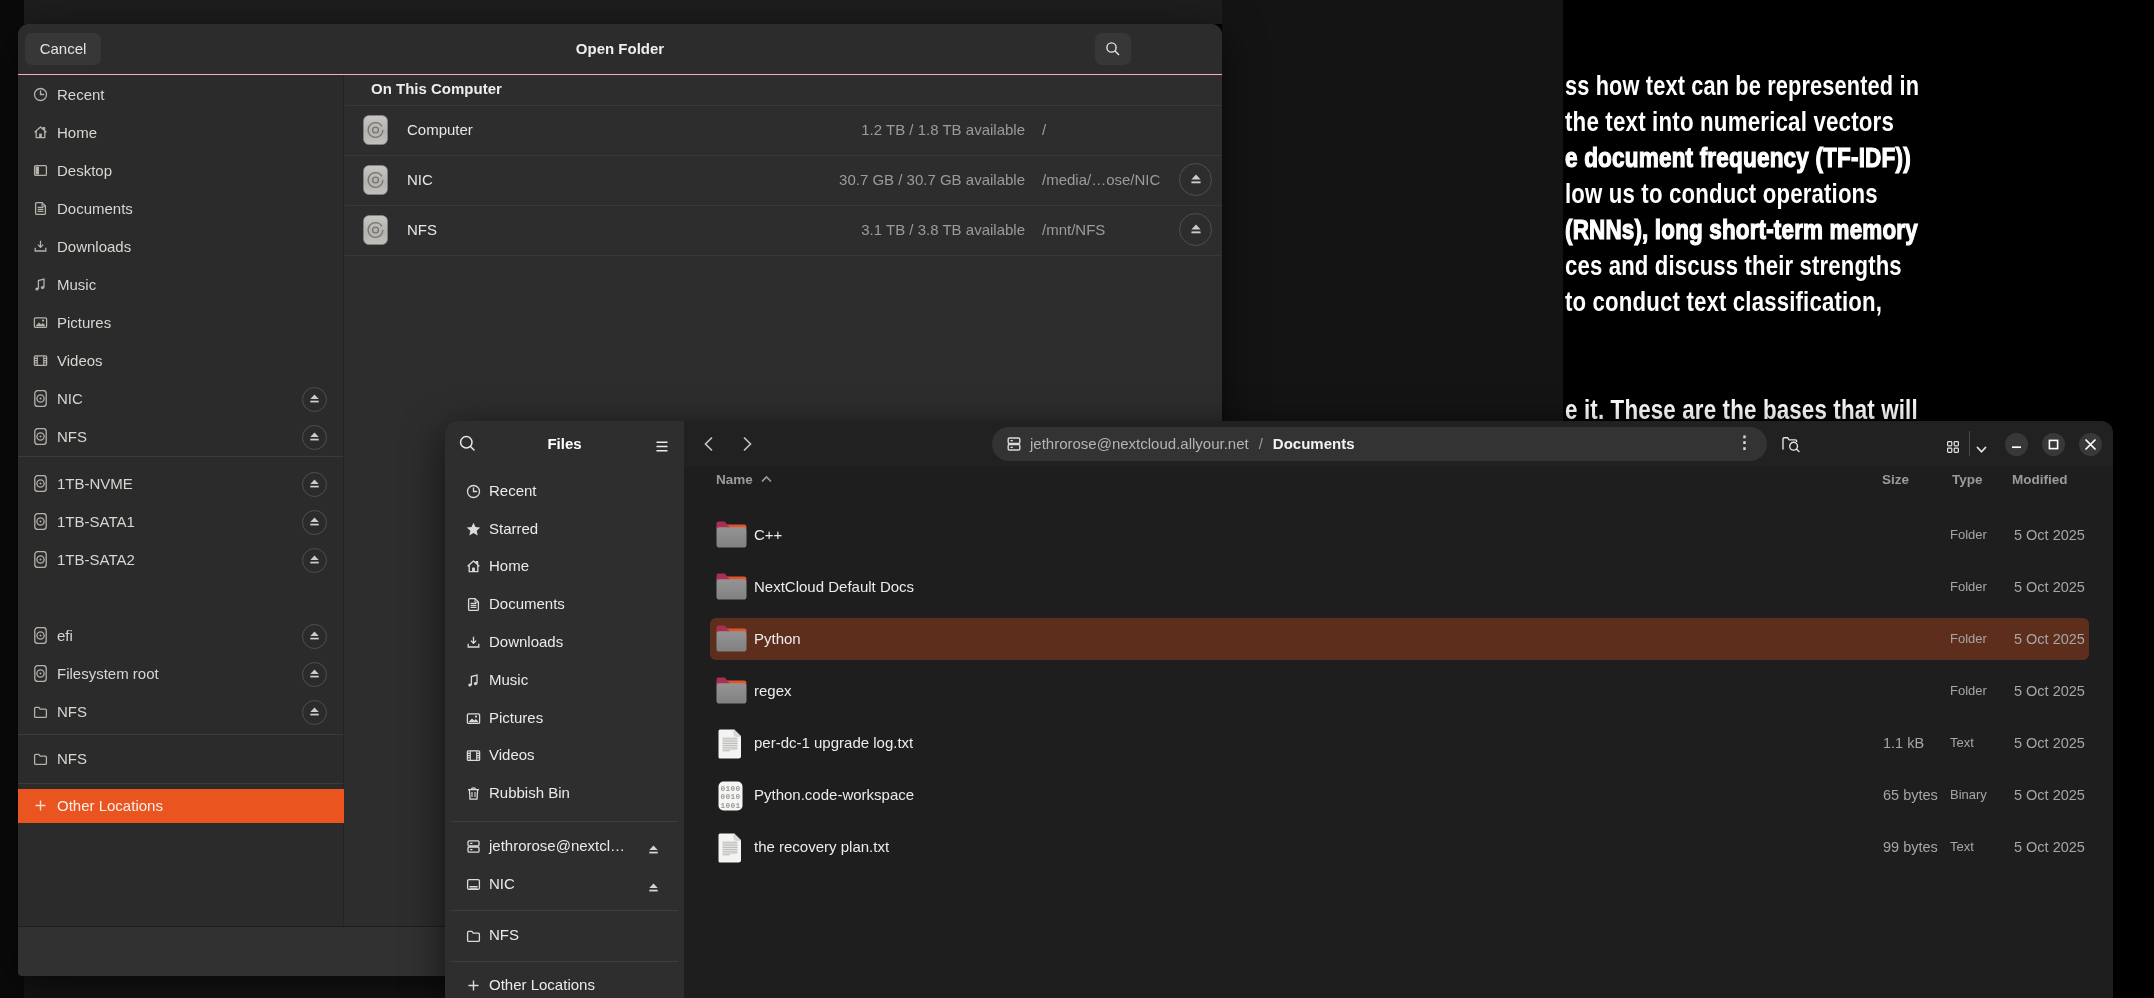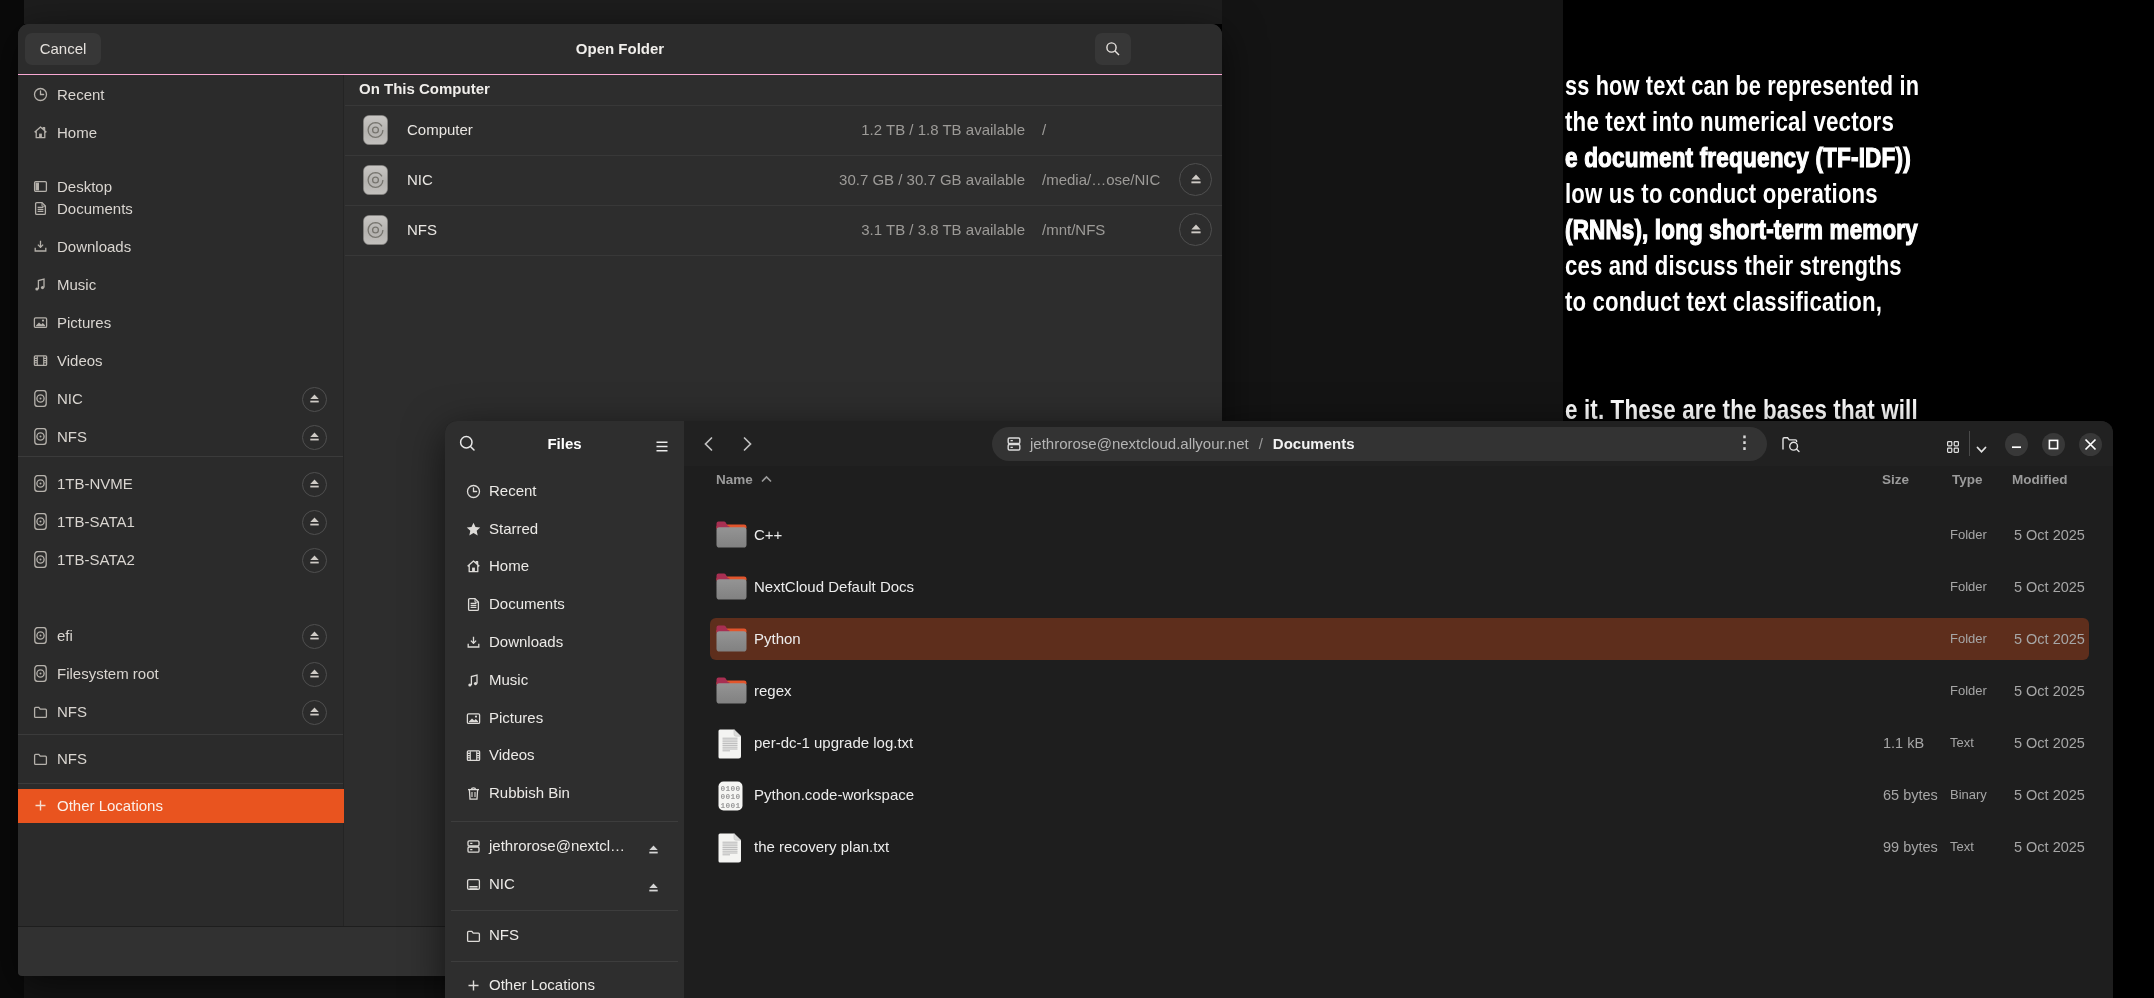--- a/index.html
+++ b/index.html
@@ -18,21 +18,21 @@
 #dlg-bottom{left:0;top:902px;width:1204px;height:49px;background:#313131;border-top:1px solid #1e1e1e;border-radius:0 0 4px 4px;}
 .srow{position:absolute;left:0;width:326px;height:38px;}
 .srow .lbl{position:absolute;left:39px;top:0;height:38px;line-height:38px;font-size:15px;color:#d9d5d0;}
 .srow svg.ic{position:absolute;left:14px;top:10px;}
 .ssep{position:absolute;left:0;width:325px;height:1px;background:#3b3b3b;}
 .ejc{position:absolute;width:25px;height:25px;border:1px solid #4f4f4f;border-radius:50%;box-sizing:border-box;}
 .ejc svg{position:absolute;left:6px;top:5px;}
 #other-loc{position:absolute;left:0;top:714px;width:326px;height:34px;background:#e9541f;}
 #other-loc .lbl{position:absolute;left:39px;top:0;height:34px;line-height:34px;font-size:15px;color:#fbefe9;}
 #dlg-content{left:327px;top:51px;width:877px;height:851px;background:#2d2d2d;}
-#otc-head{left:14px;top:0;width:860px;height:28px;line-height:28px;font-size:15px;font-weight:bold;color:#efedea;}
+#otc-head{left:26px;top:0;width:860px;height:28px;line-height:28px;font-size:15px;font-weight:bold;color:#efedea;}
 .csep{position:absolute;left:0;width:877px;height:1px;background:#383838;}
 .crow{position:absolute;left:0;width:877px;height:50px;}
 .crow .dicon{position:absolute;left:18px;top:10px;}
 .crow .nm{position:absolute;left:62px;top:0;height:50px;line-height:50px;font-size:15px;color:#e9e6e2;}
 .crow .avail{position:absolute;right:197px;top:0;height:50px;line-height:50px;font-size:15px;color:#9d9b98;}
 .crow .mnt{position:absolute;left:697px;top:0;height:50px;line-height:50px;font-size:15px;color:#9d9b98;}
 .crow .ejc{left:834px;top:8px;width:33px;height:33px;}
 .crow .ejc svg{left:10px;top:9px;}
 #nw{left:445px;top:421px;width:1668px;height:577px;background:#1e1e1e;border-radius:12px 12px 0 0;box-shadow:0 10px 40px rgba(0,0,0,.6);}
 #nw-side{left:0;top:0;width:239px;height:577px;background:#2e2e2e;border-radius:12px 0 0 0;}
@@ -88,21 +88,21 @@
         </svg>
         <div class="lbl">Recent</div>
       </div>
 <div class="srow" style="top:39px;">
         <svg class="ic" width="17" height="17" viewBox="0 0 17 17">
           <path d="M2.6 8.2 L8.5 3 L14.4 8.2 M4.2 7.2 V13.7 H12.8 V7.2 M11.2 5.2 V3.6 H12.6 V6.4" fill="none" stroke="#b5b1ab" stroke-width="1.3" stroke-linejoin="round"></path>
           <rect x="7.1" y="9.6" width="2.8" height="4.1" fill="#b5b1ab"></rect>
         </svg>
         <div class="lbl">Home</div>
       </div>
-<div class="srow" style="top:93px;padding-left:48px;">
+<div class="srow" style="top:77px;padding-left:48px;">
         <svg class="ic" width="17" height="17" viewBox="0 0 17 17">
           <rect x="2.6" y="3.6" width="11.8" height="9.8" rx="1.2" fill="none" stroke="#b5b1ab" stroke-width="1.3"></rect>
           <rect x="3.6" y="4.6" width="3.4" height="7.8" fill="#b5b1ab"></rect>
         </svg>
         <div class="lbl">Desktop</div>
       </div>
 <div class="srow" style="top:115px;">
         <svg class="ic" width="17" height="17" viewBox="0 0 17 17">
           <path d="M3.6 13.2 V3.8 Q3.6 2.6 4.8 2.6 H10 L13.4 6 V13.2 Q13.4 14.4 12.2 14.4 H4.8 Q3.6 14.4 3.6 13.2 Z" fill="none" stroke="#b5b1ab" stroke-width="1.3"></path>
           <path d="M10 2.9 V6.2 H13.2" stroke="#b5b1ab" stroke-width="1" fill="none"></path>

